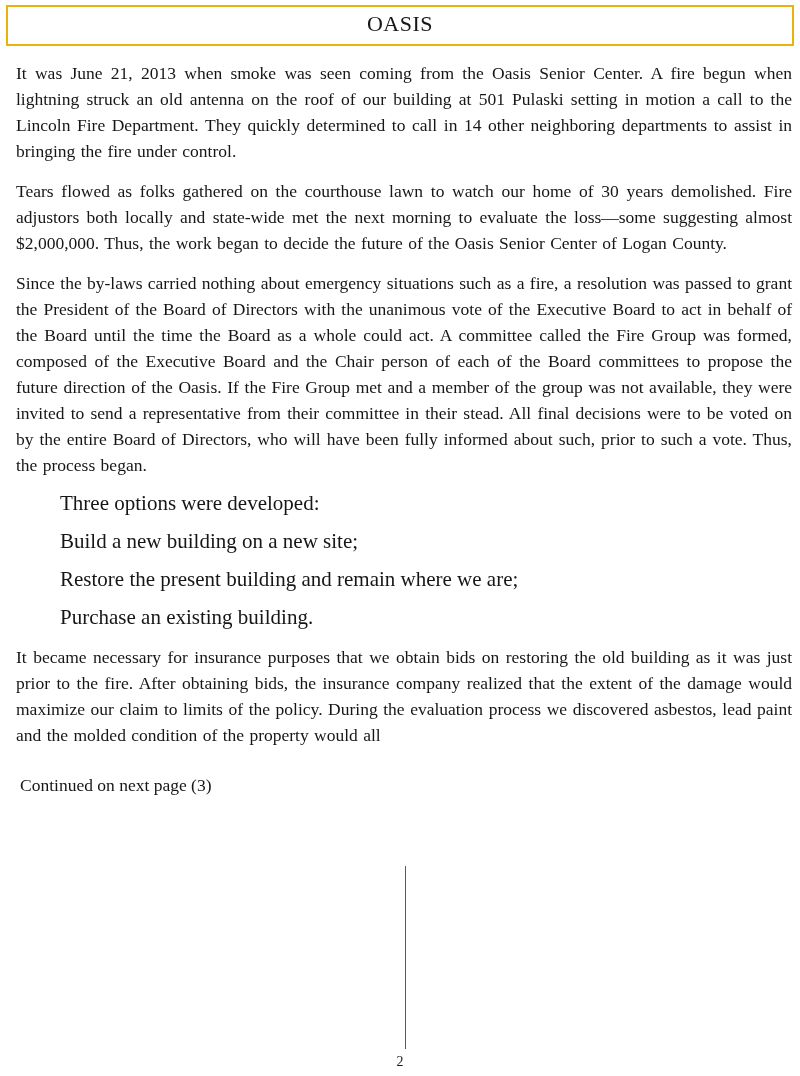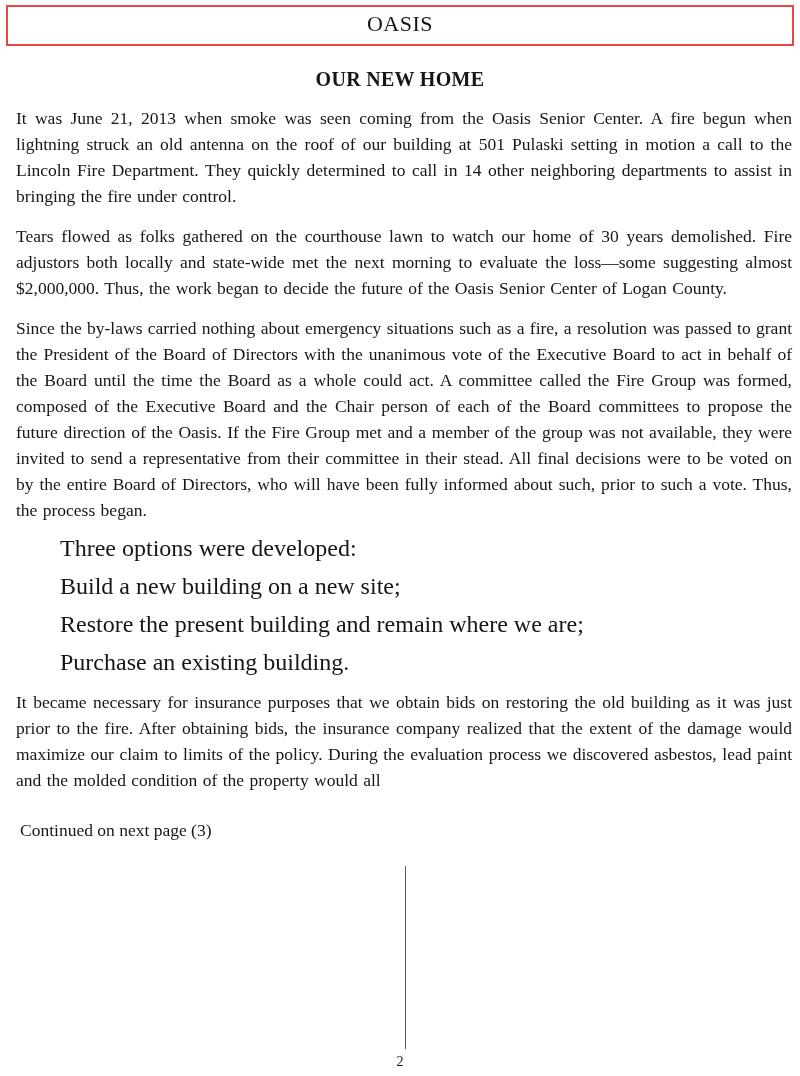--- a/index.html
+++ b/index.html
@@ -8,21 +8,21 @@
     width: 800px;
     height: 1076px;
     background: #ffffff;
     color: #161616;
     font-family: "Liberation Serif", serif;
     position: relative;
     overflow: hidden;
   }
   .masthead {
     margin: 5px 6px 0 6px;
-    border: 2px solid #ef4444;
+    border: 2px solid #eab308;
     text-align: center;
     padding: 4px 0 7px 0;
   }
   .masthead-title {
     font-size: 22px;
     letter-spacing: 0.5px;
   }
   .heading {
     text-align: center;
     font-size: 20px;
@@ -34,21 +34,21 @@
     padding: 0 8px;
   }
   p.body {
     font-size: 17.5px;
     line-height: 26px;
     text-align: justify;
     word-spacing: 1px;
     margin: 14px 0 0 8px;
   }
   p.indent {
-    font-size: 24px;
+    font-size: 21px;
     line-height: 26px;
     margin: 12px 0 0 52px;
   }
   p.continued {
     font-size: 17.5px;
     line-height: 26px;
     margin: 24px 0 0 12px;
   }
   .column-divider {
     position: absolute;
@@ -72,21 +72,20 @@
 <body>
 
 <div class="page">
 
   <div class="masthead">
     <span class="masthead-title">OASIS</span>
   </div>
 
   <div class="content">
 
-    <h1 class="heading">OUR NEW HOME</h1>
 
     <p class="body">It was June 21, 2013 when smoke was seen coming from the Oasis Senior Center.  A fire begun when lightning struck an old antenna on the roof of our building at 501 Pulaski setting in motion a call to the Lincoln Fire Department.  They quickly determined to call in 14 other neighboring departments to assist in bringing the fire under control.</p>
 
     <p class="body">Tears flowed as folks gathered on the courthouse lawn to watch our home of  30 years demolished.  Fire adjustors both locally and state-wide met the next morning to evaluate the loss—some suggesting almost $2,000,000.  Thus, the work began to decide the future of the Oasis Senior Center of Logan County.</p>
 
     <p class="body">Since the by-laws carried nothing about emergency situations such as a fire, a resolution was passed to grant the President of the Board of Directors with the unanimous vote of the Executive Board to act in behalf of the Board until the time the Board as a whole could act.   A committee called the Fire Group was formed, composed of the Executive Board and the Chair person of each of the Board committees to propose the future direction of the Oasis. If the Fire Group met and a member of the group was not available, they were invited to send a representative from their committee in their stead.  All final decisions were to be voted on by the entire Board of Directors, who will have been fully informed about such, prior to such a vote. Thus, the process began.</p>
 
     <p class="indent">Three options were developed:</p>
 
     <p class="indent">Build a new building on a new site;</p>

